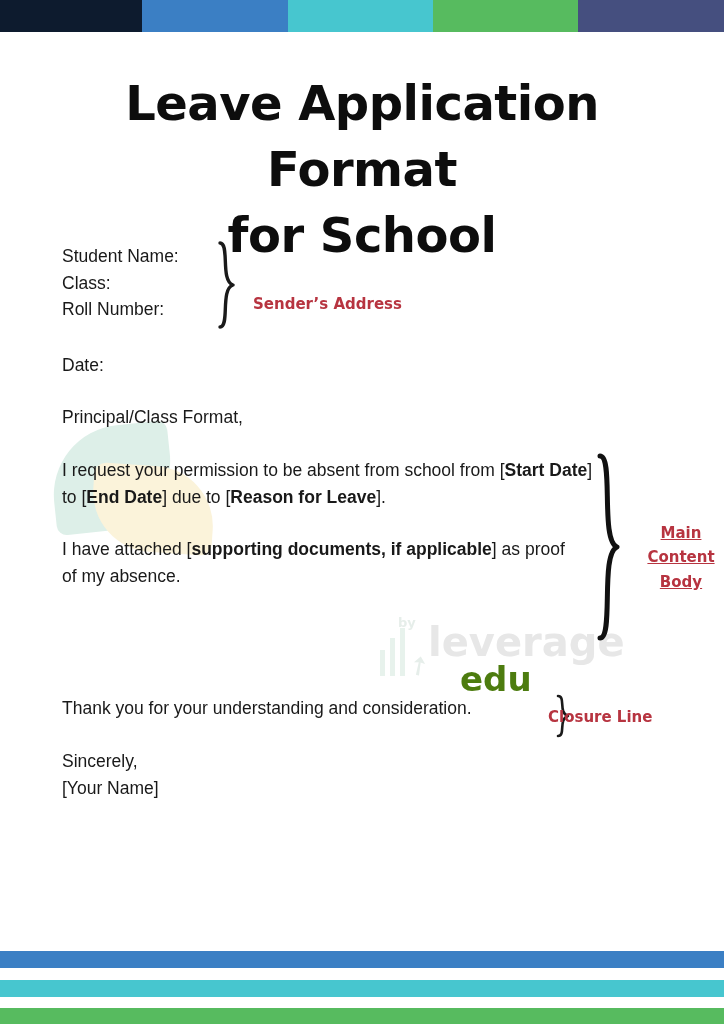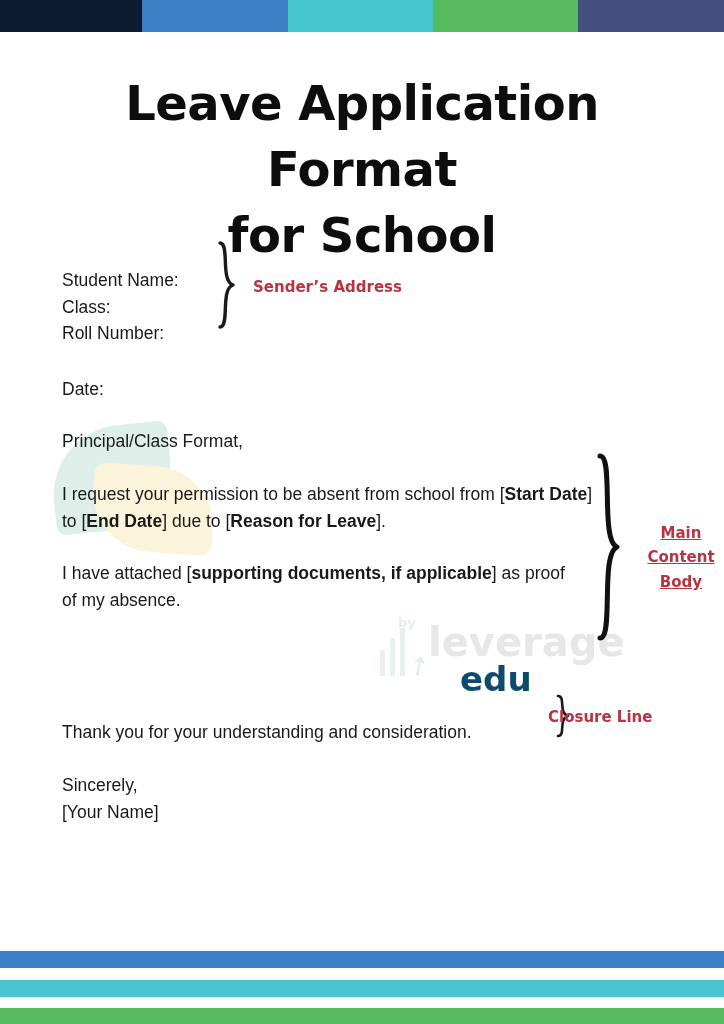--- a/index.html
+++ b/index.html
@@ -50,21 +50,21 @@
     letter-spacing:0px;
     color:#e7e7e7;
     line-height:1;
   }
   .wm-edu {
     position:absolute;
     left:460px; top:262px;
     font-family:"DejaVu Sans", sans-serif;
     font-weight:bold;
     font-size:34px;
-    color:#0c4a6e;
+    color:#4d7c0f;
     line-height:1;
   }
   .wm-leaf {
     position:absolute;
     left:52px; top:26px;
     width:120px; height:104px;
     background:#ddefe8;
     border-radius:70px 10px 70px 10px;
     transform:rotate(-6deg);
   }
@@ -102,21 +102,21 @@
     width:644px;
     text-align:center;
     font-family:"DejaVu Sans", sans-serif;
     font-weight:bold;
     font-size:48px;
     line-height:1.38;
     letter-spacing:-0.5px;
     color:#0d0d0d;
   }
 
-  .blk { position:absolute; color:#191919; font-size:17.5px; line-height:1.52;margin-top:24px; }
+  .blk { position:absolute; color:#191919; font-size:17.5px; line-height:1.52; }
   .blk b { font-weight:bold; }
 
   .sender      { left:62px; top:243px; }
   .date-line   { left:62px; top:352px; }
   .salutation  { left:62px; top:404px; }
   .para1       { left:62px; top:457px; width:545px; }
   .para2       { left:62px; top:536px; width:512px; }
   .para3       { left:62px; top:615px; width:520px; }
   .closing     { left:62px; top:695px; }
   .signature   { left:62px; top:748px; }
@@ -132,21 +132,21 @@
   
   .annot {
     position:absolute;
     z-index:3;
     font-family:"DejaVu Sans", sans-serif;
     font-weight:bold;
     color:#b73440;
     font-size:15px;
     line-height:1.62;
   }
-  .annot-sender  { left:253px; top:275px; }
+  .annot-sender  { left:253px; top:292px; }
   .annot-main    { left:645px; top:521px; width:72px; text-align:center; }
   .annot-closure { left:548px; top:705px; }
 
   
   .footer-bar { position:absolute; left:0; width:724px; }
 </style>
 </head>
 <body style="background: rgb(255, 255, 255);">
 
 <div class="topbar">

